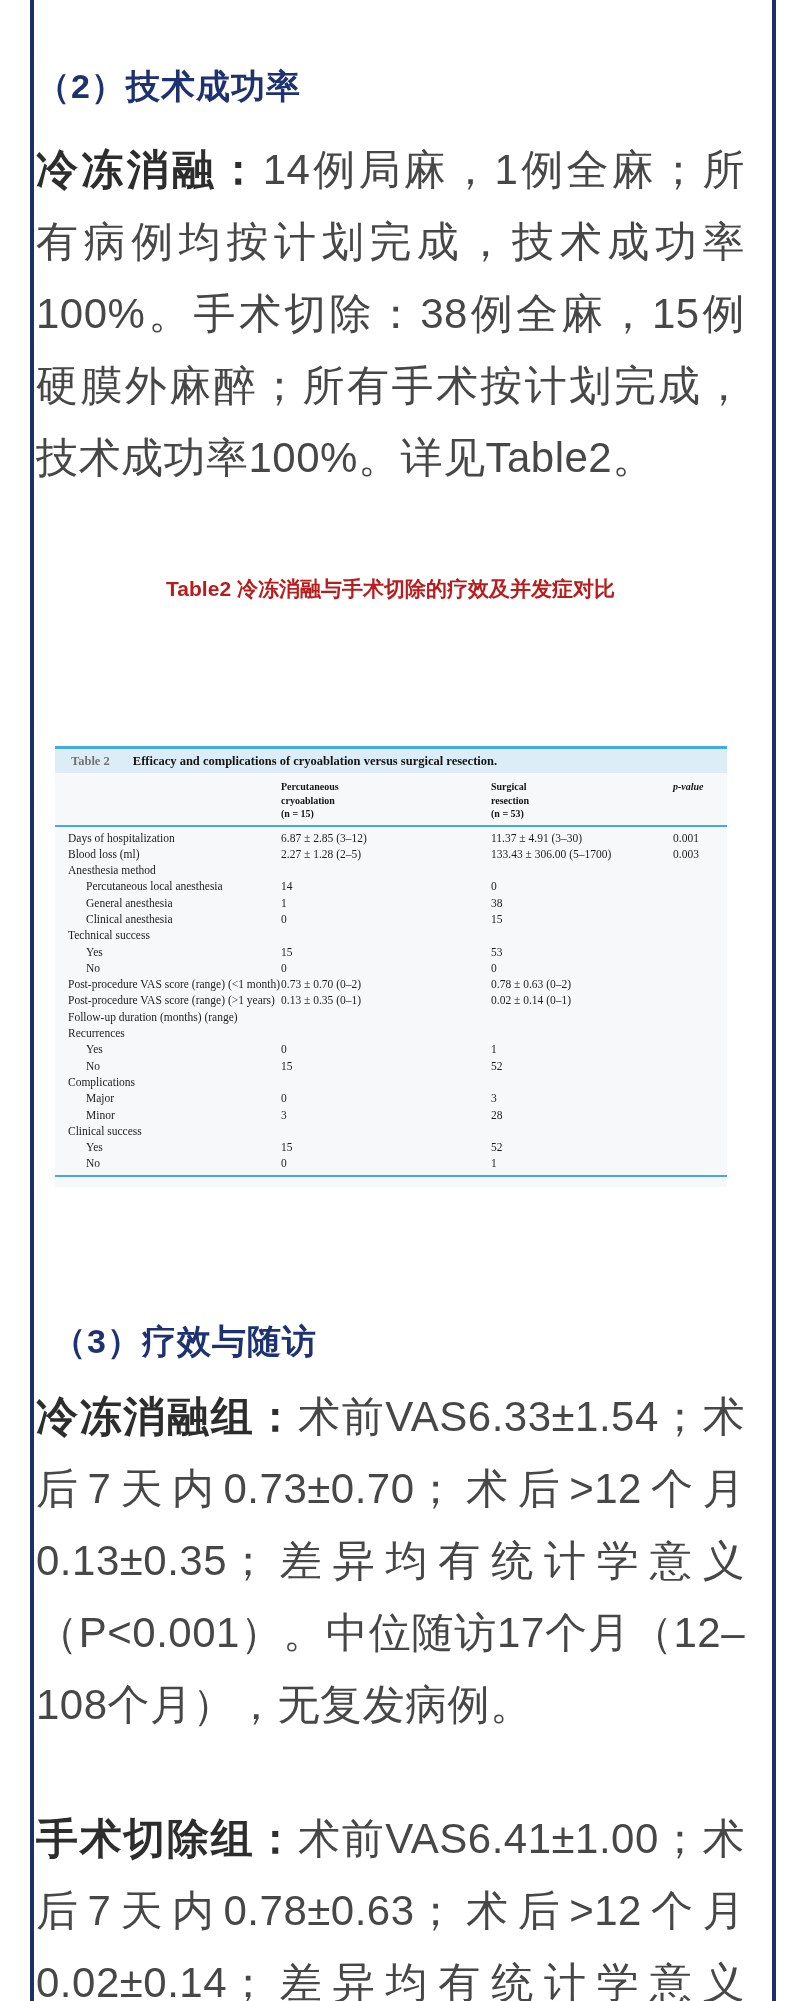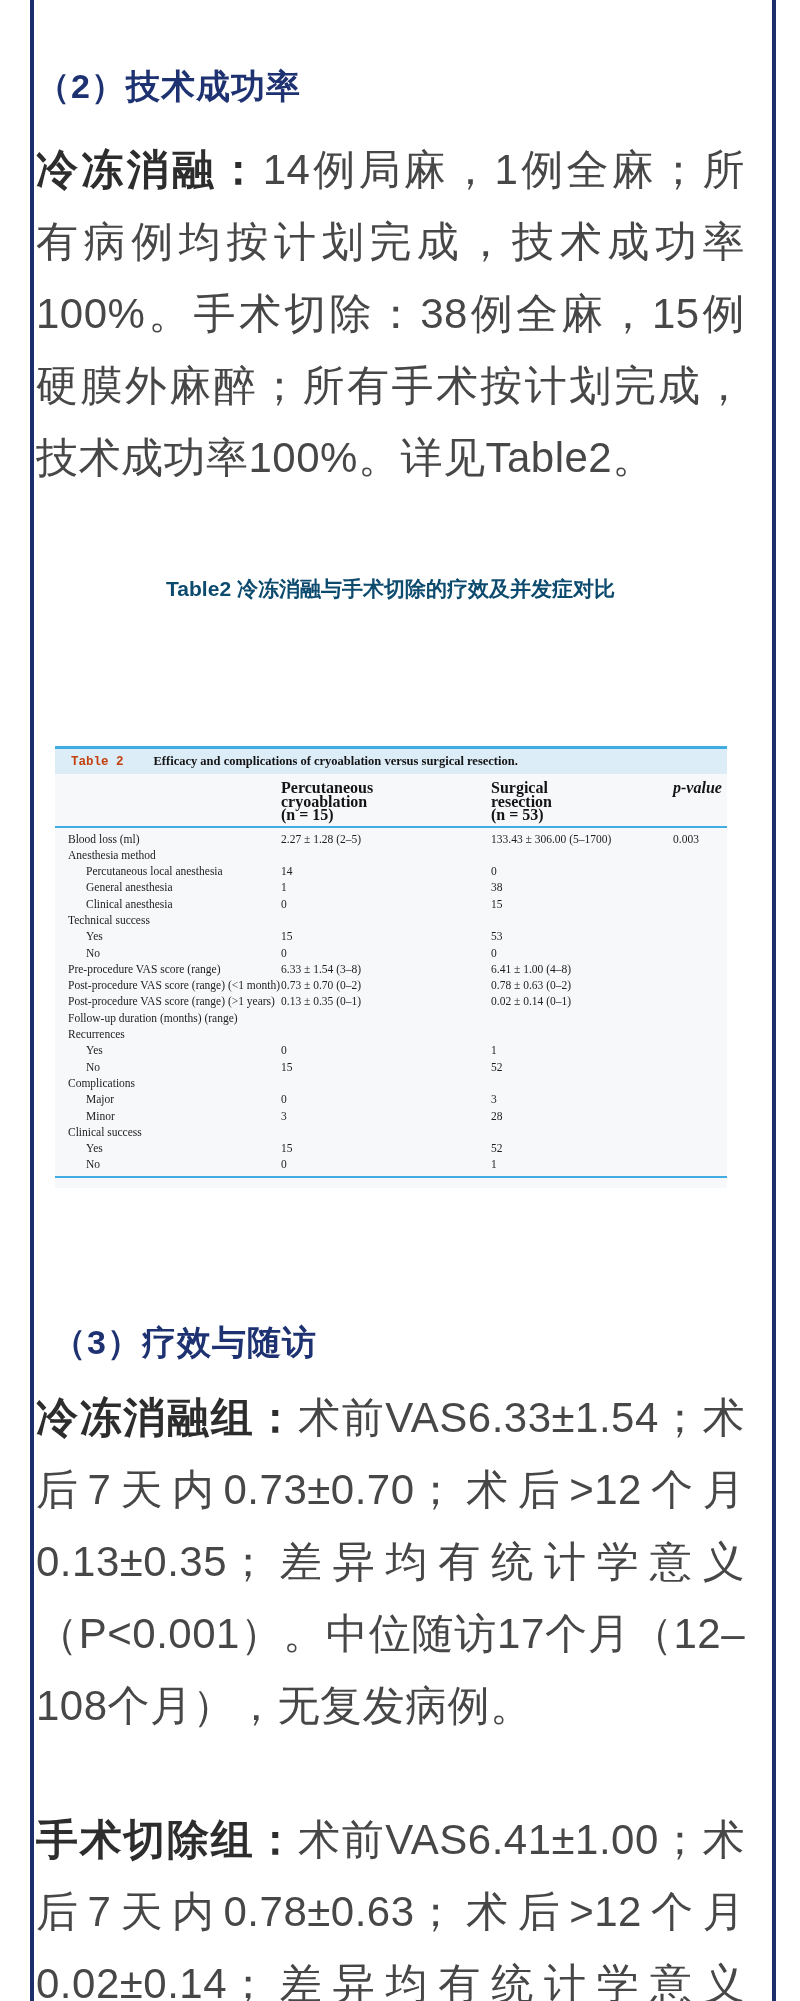--- a/index.html
+++ b/index.html
@@ -24,41 +24,41 @@
   .para {
     margin:24px 0 0 0; font-size:42px; line-height:72px; color:#474747;
     text-align:justify; letter-spacing:0.5px;
   }
   .para .lead { font-weight:bold; color:#2d2d2d; }
   .para.p-mid { margin-top:16px; }
   .para.p-last { margin-top:62px; }
 
   .tbl-caption {
     margin-top:78px; text-align:center; font-size:21px; line-height:34px;
-    font-weight:bold; color:#0c4a6e;
+    font-weight:bold; color:#b91c1c;
   }
 
   
   .figure {
     margin:140px 0 0 19px; width:672px; background:#f6f8fa;
     border-top:3px solid #41ace2; padding-bottom:10px;
   }
   .fig-titlebar {
     background:#ddedf8; padding:5px 10px 5px 16px;
     font-family:"Liberation Serif", serif; font-size:12.5px; line-height:14px;
   }
-  .fig-label { color:#c2410c; font-weight:bold; margin-right:30px;font-family:Liberation Mono, monospace; }
+  .fig-label { color:#737373; font-weight:bold; margin-right:23px; }
   .fig-title { color:#141414; font-weight:bold; }
 
   .t-grid { display:grid; grid-template-columns:226px 210px 182px 1fr; }
 
   .t-header {
     padding:7px 0 4px 0; border-bottom:2.5px solid #41ace2;
     font-family:"Liberation Serif", serif; font-weight:bold;
-    font-size:16px; line-height:13.5px; color:#141414;
+    font-size:10px; line-height:13.5px; color:#141414;
   }
   .t-header .p-head { font-style:italic; }
 
   .t-rows { border-bottom:2.5px solid #41ace2; padding:3px 0 3px 0; }
   .t-row {
     font-family:"Liberation Serif", serif; font-size:11.5px;
     line-height:16.3px; color:#1c1c1c;
   }
   .t-row .c-label { padding-left:13px; white-space:nowrap; }
   .t-row.indent .c-label { padding-left:31px; }
@@ -93,20 +93,26 @@
       <div>
         <div>Surgical</div>
         <div>resection</div>
         <div>(n = 53)</div>
       </div>
       <div class="p-head">p-value</div>
     </div>
 
     <div class="t-rows">
 
+        <div class="t-row t-grid">
+          <div class="c-label">Days of hospitalization</div>
+          <div class="c-val">6.87 ± 2.85 (3–12)</div>
+          <div class="c-val">11.37 ± 4.91 (3–30)</div>
+          <div class="c-val">0.001</div>
+        </div>
 
         <div class="t-row t-grid">
           <div class="c-label">Blood loss (ml)</div>
           <div class="c-val">2.27 ± 1.28 (2–5)</div>
           <div class="c-val">133.43 ± 306.00 (5–1700)</div>
           <div class="c-val">0.003</div>
         </div>
 
         <div class="t-row t-grid">
           <div class="c-label">Anesthesia method</div>
@@ -150,26 +156,20 @@
           <div class="c-val"></div>
         </div>
 
         <div class="t-row t-grid indent">
           <div class="c-label">No</div>
           <div class="c-val">0</div>
           <div class="c-val">0</div>
           <div class="c-val"></div>
         </div>
 
-        <div class="t-row t-grid">
-          <div class="c-label">Pre-procedure VAS score (range)</div>
-          <div class="c-val">6.33 ± 1.54 (3–8)</div>
-          <div class="c-val">6.41 ± 1.00 (4–8)</div>
-          <div class="c-val"></div>
-        </div>
 
         <div class="t-row t-grid">
           <div class="c-label">Post-procedure VAS score (range) (&lt;1 month)</div>
           <div class="c-val">0.73 ± 0.70 (0–2)</div>
           <div class="c-val">0.78 ± 0.63 (0–2)</div>
           <div class="c-val"></div>
         </div>
 
         <div class="t-row t-grid">
           <div class="c-label">Post-procedure VAS score (range) (&gt;1 years)</div>

